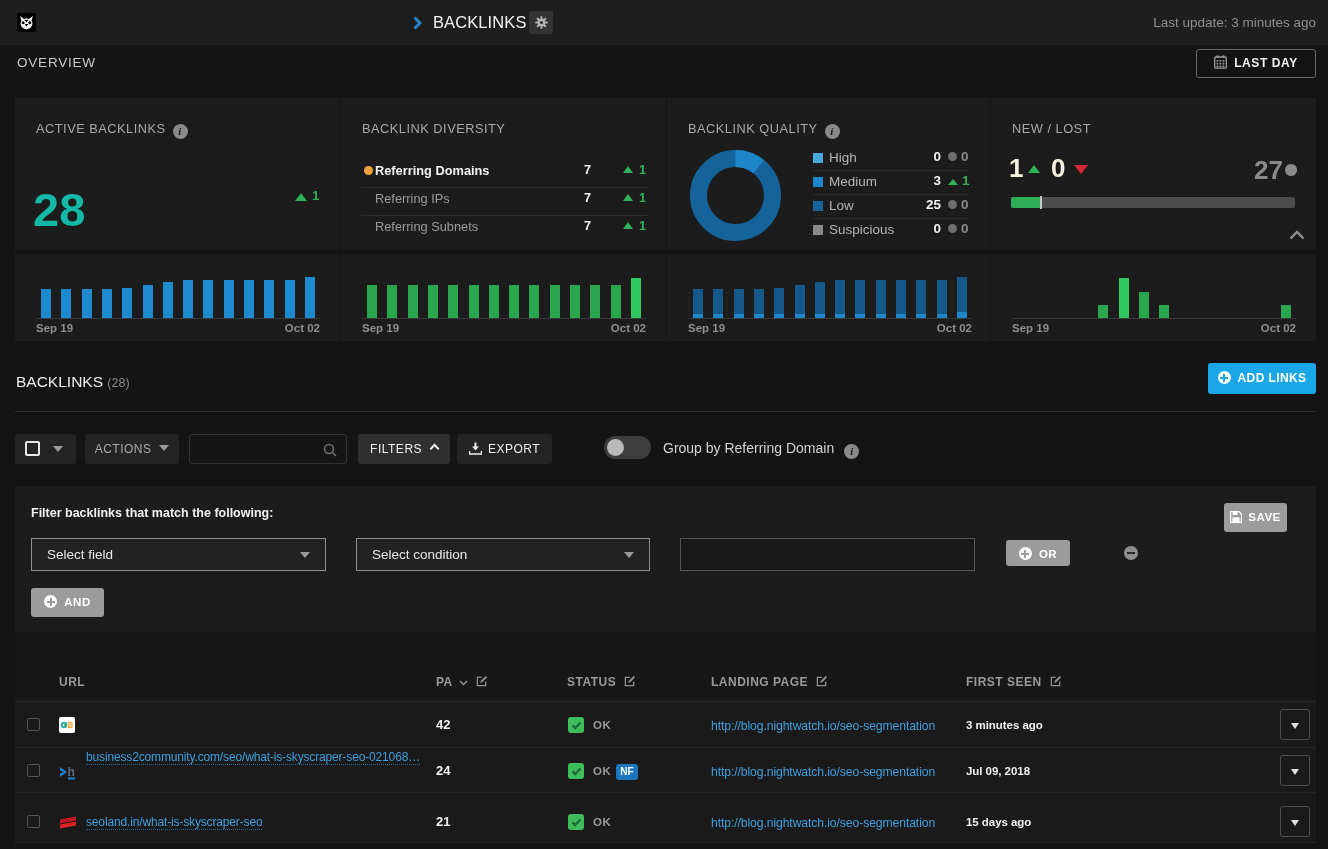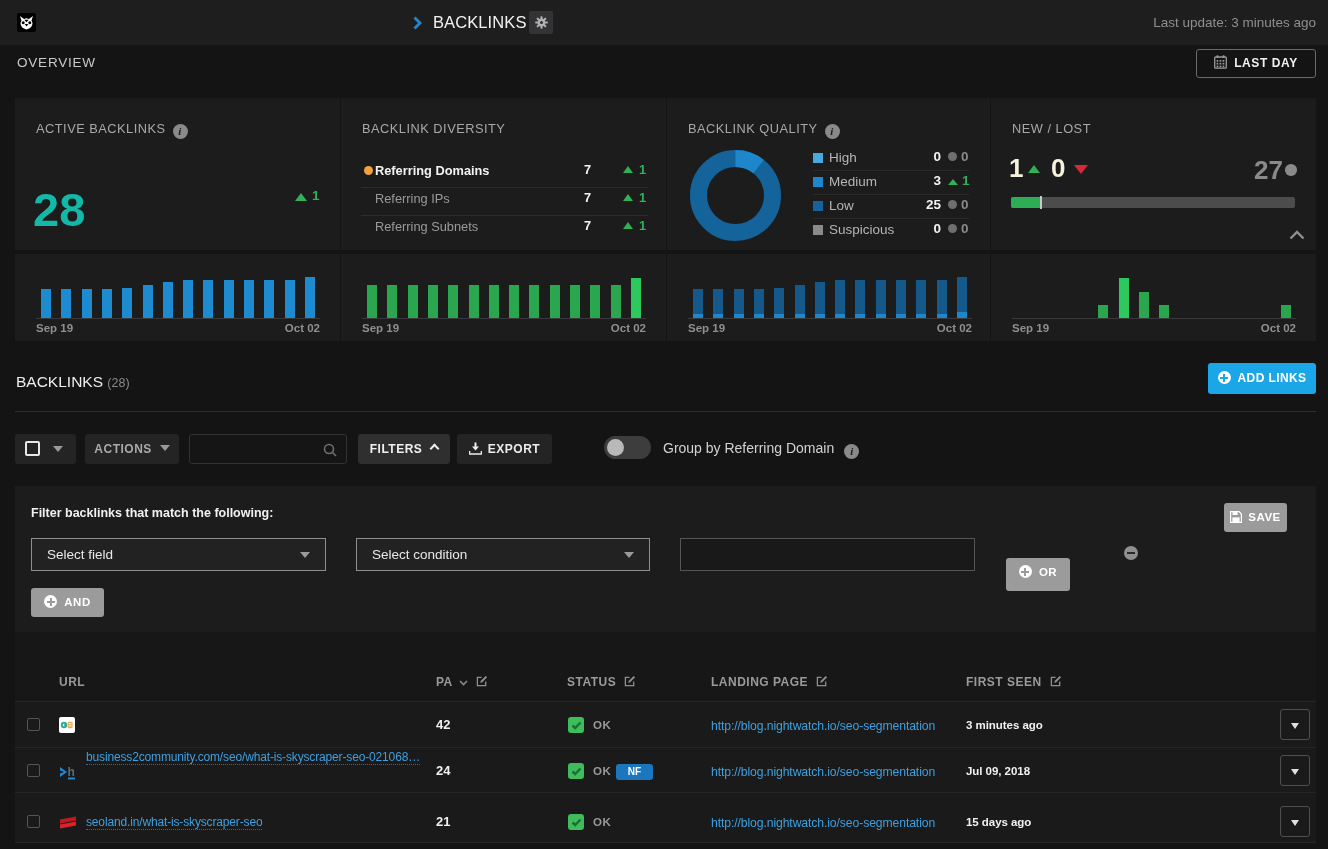--- a/index.html
+++ b/index.html
@@ -56,21 +56,21 @@
 .bar { position:absolute; bottom:23px; width:10px; }
 .xlab { position:absolute; top:68px; font-size:11.5px; font-weight:bold; color:#8f8f8f; }
 
 
 #bltitle { left:16px; top:373px; font-size:15.5px; color:#ededed; }
 #bltitle span { font-size:12.5px; color:#8a8a8a; }
 #addlinks { left:1208px; top:363px; width:108px; height:31px; background:#1ba6e8; border-radius:3px; color:#fff; font-weight:bold; font-size:12px; letter-spacing:.4px; text-align:center; line-height:31px; }
 #sep1 { left:15px; top:411px; width:1301px; height:1px; background:#2e2e2e; }
 
 
-.tbtn { position:absolute; top:434px; height:30px; background:#242424; border-radius:3px; color:#a9a9a9; font-size:12px; font-weight:bold; letter-spacing:.5px; text-align:center; line-height:30px; }
+.tbtn { position:absolute; top:434px; height:30px; background:#242424; border-radius:3px; color:#a9a9a9; font-size:12px; font-weight:normal; letter-spacing:.5px; text-align:center; line-height:30px; }
 #selbtn { left:15px; width:61px; }
 #selbtn .cb { position:absolute; left:10px; top:7px; width:15px; height:15px; border:2px solid #e8e8e8; border-radius:2px; }
 #selbtn .car { position:absolute; left:38px; top:12px; line-height:0; }
 .caret-dn { display:inline-block; width:0; height:0; border-left:5px solid transparent; border-right:5px solid transparent; border-top:6px solid #9a9a9a; }
 .chevup { display:inline-block; width:7px; height:7px; border-left:2.5px solid #ececec; border-top:2.5px solid #ececec; transform:rotate(45deg); }
 #actions { left:85px; width:94px; }
 #srch { left:189px; top:434px; width:158px; height:30px; background:#151515; border:1px solid #333; border-radius:3px; }
 #filters { left:358px; width:92px; background:#2f2f2f; color:#f0f0f0; }
 #export { left:457px; width:95px; color:#ececec; }
 #toggle { left:604px; top:436px; width:47px; height:23px; background:#3d3d3d; border-radius:12px; }
@@ -79,42 +79,42 @@
 
 
 #fpanel { left:15px; top:486px; width:1301px; height:146px; background:#1c1c1c; }
 #ftitle { left:16px; top:20px; font-size:12.5px; font-weight:bold; color:#f0f0f0; }
 .fsel { position:absolute; top:52px; height:33px; background:#222; border:1px solid #8f8f8f; color:#e8e8e8; font-size:13.5px; line-height:31px; padding-left:15px; }
 .fsel .car { position:absolute; right:15px; top:13px; line-height:0; }
 #fsel1 { left:16px; width:295px; }
 #fsel2 { left:341px; width:294px; }
 #finput { position:absolute; left:665px; top:52px; width:295px; height:33px; background:#191919; border:1px solid #555; }
 .gbtn { position:absolute; background:#9b9b9b; border-radius:3px; color:#fff; font-size:11.5px; font-weight:bold; letter-spacing:.5px; text-align:center; }
-#orbtn { left:991px; top:54px; width:64px; height:33px; line-height:29px;margin-top:18px; }
+#orbtn { left:991px; top:54px; width:64px; height:26px; line-height:29px; }
 #minus { position:absolute; left:1109px; top:60px; width:14px; height:14px; background:#8f8f8f; border-radius:50%; }
 #minus:after { content:""; position:absolute; left:3px; top:6px; width:8px; height:2px; background:#2a2a2a; }
 #savebtn { left:1209px; top:17px; width:63px; height:29px; line-height:29px; }
 #andbtn { left:16px; top:102px; width:73px; height:29px; line-height:29px; }
 .pluscirc { display:inline-block; width:13px; height:13px; background:#fff; border-radius:50%; position:relative; vertical-align:-2px; margin-right:7px; }
 .pluscirc:before { content:""; position:absolute; left:2.5px; top:5.5px; width:8px; height:2px; background:#9b9b9b; }
 .pluscirc:after { content:""; position:absolute; left:5.5px; top:2.5px; width:2px; height:8px; background:#9b9b9b; }
 #addlinks .pluscirc:before, #addlinks .pluscirc:after { background:#1ba6e8; }
 
 
 #table { left:15px; top:632px; width:1301px; height:211px; background:#1a1a1a; }
 .th { position:absolute; top:42.5px; font-size:12px; font-weight:bold; color:#9a9a9a; letter-spacing:.5px; }
 .trow { position:absolute; left:0; width:1301px; height:45px; border-top:1px solid #252525; }
 .trow.low > span { margin-top:6px; }
 .cb2 { position:absolute; left:12px; top:16px; width:13px; height:13px; border:1px solid #555; border-radius:2px; }
 .fav { position:absolute; left:44px; top:15px; width:16px; height:16px; }
 .ulink { position:absolute; left:71px; top:16px; font-size:12px; letter-spacing:-0.15px; color:#3f9fdf; border-bottom:1px dotted #2a6c99; white-space:nowrap;margin-top:32px; }
 .pa { position:absolute; left:421px; top:15px; font-size:13px; font-weight:bold; color:#f0f0f0; }
 .okbox { position:absolute; left:553px; top:15px; width:16px; height:16px; background:#3fbc5b; border-radius:3px; color:#17632c; font-weight:bold; font-size:12px; text-align:center; line-height:16px; }
 .oktxt { position:absolute; left:578px; top:17px; font-size:11.5px; font-weight:bold; color:#9a9a9a; letter-spacing:.5px; }
-.nf { position:absolute; left:601px; top:16px; width:37px; height:15.5px; background:#1c76bd; border-radius:3px; color:#fff; font-size:10px; font-weight:bold; text-align:center; line-height:15.5px; }
+.nf { position:absolute; left:601px; top:16px; width:22px; height:15.5px; background:#1c76bd; border-radius:3px; color:#fff; font-size:10px; font-weight:bold; text-align:center; line-height:15.5px; }
 .lpage { position:absolute; left:696px; top:17px; font-size:12.2px; letter-spacing:-0.1px; color:#3f9fdf; }
 .fseen { position:absolute; left:951px; top:17px; font-size:11.5px; letter-spacing:-0.05px; font-weight:bold; color:#f0f0f0; }
 .rowdd { position:absolute; left:1265px; top:7px; width:30px; height:31px; border:1px solid #4f4f4f; border-radius:3px; }
 .rowdd .caret-dn { position:absolute; left:10px; top:13px; border-left-width:4.5px; border-right-width:4.5px; border-top-color:#e0e0e0; }
 </style>
 </head>
 <body>
 <div id="page">
 
   <div class="abs" id="topbar"></div>

